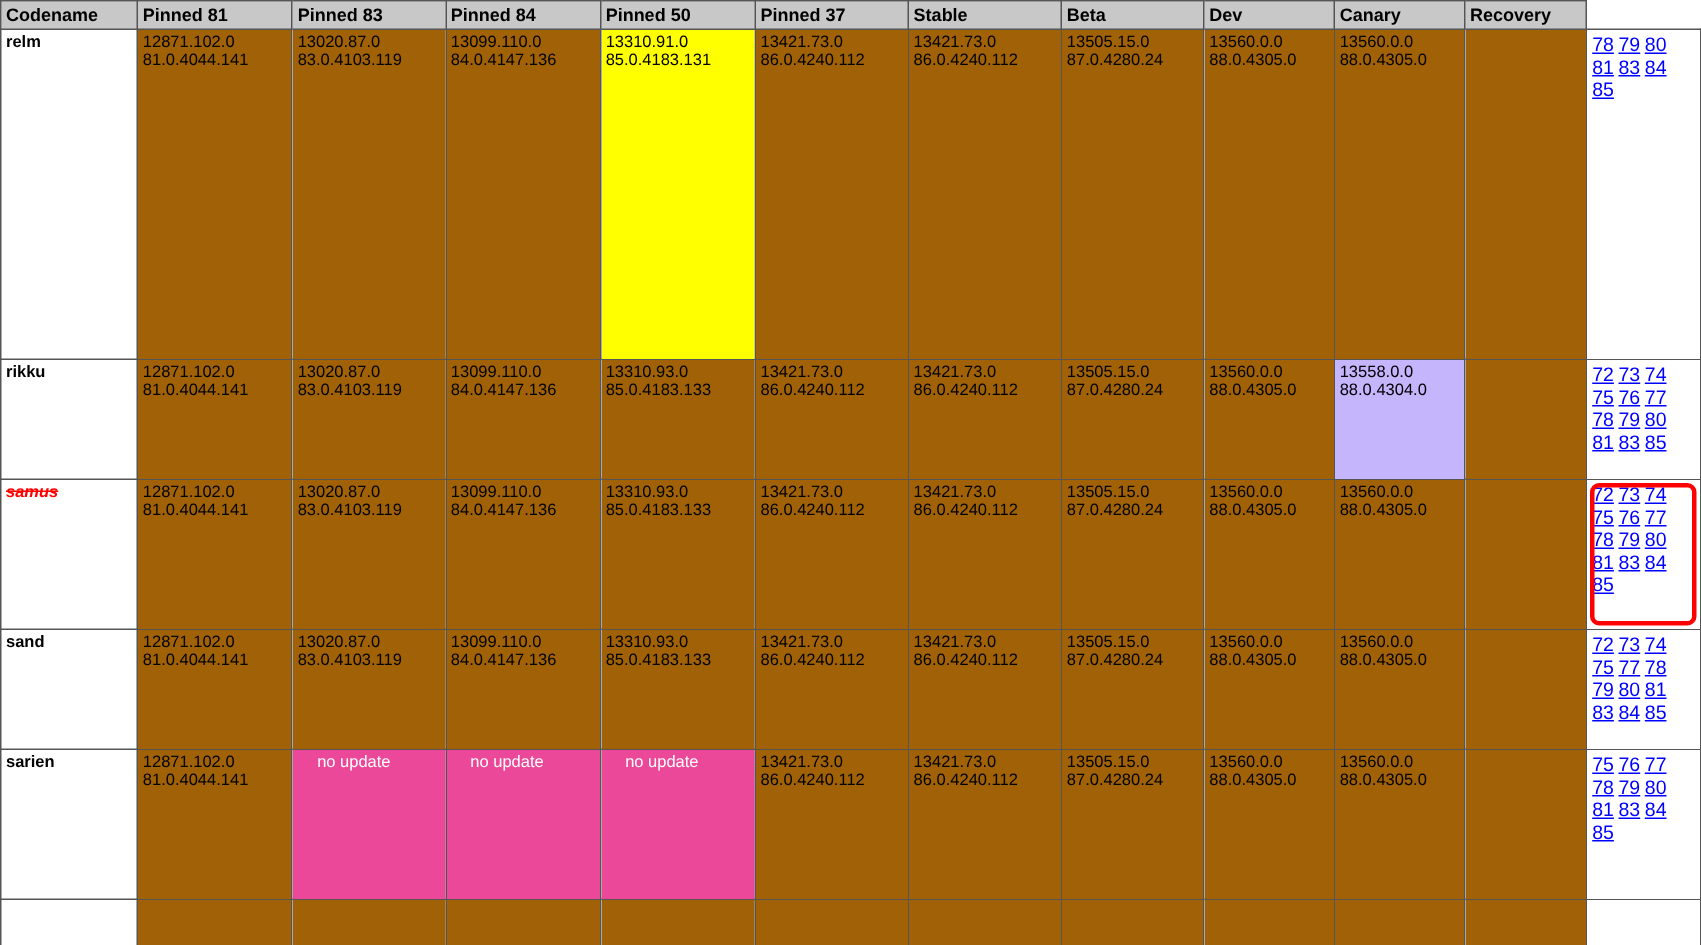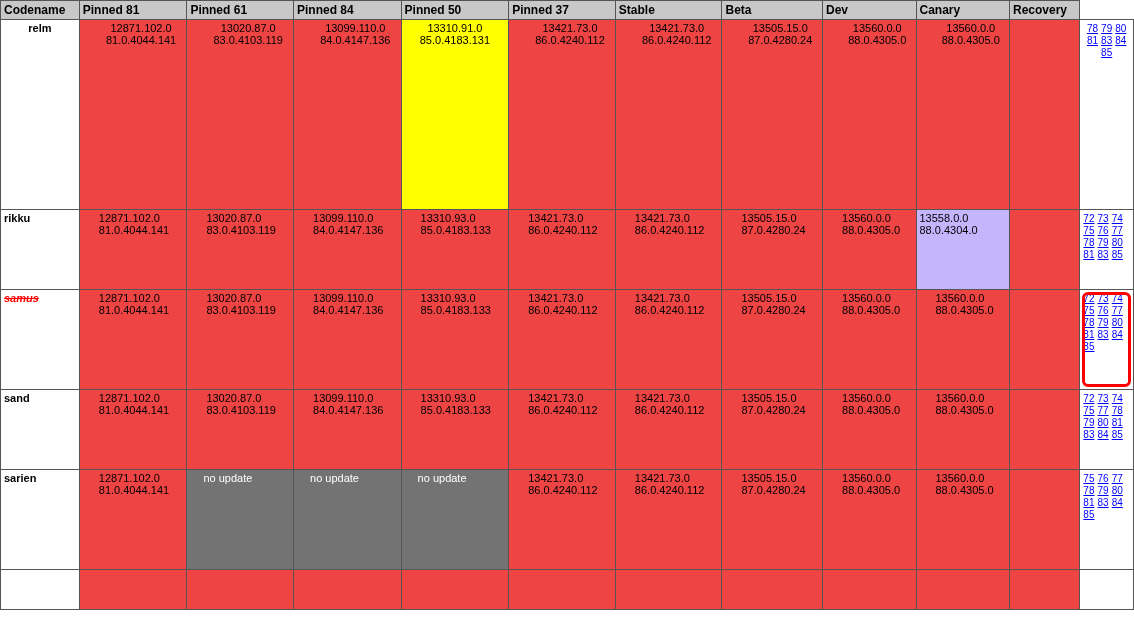--- a/index.html
+++ b/index.html
@@ -10,57 +10,57 @@
       padding: 2px 3px;
       vertical-align: top;
       font-size: 11px;
     }
     th {
       background: #c8c8c8;
       text-align: left;
       font-weight: bold;
       font-size: 12px;
     }
-    .cell-green { background: #ef4444; padding-left: 19px; }
+    .cell-green { background: #a16207; }
     .cell-yellow { background: #ffff00; margin-top: 32px; }
     .cell-orange { background: #c4b5fd; }
-    .cell-red { background: #737373; color: #fff; padding-left: 16px; }
+    .cell-red { background: #ec4899; color: #fff; padding-left: 16px; }
     .recovery-cell { background: #ffffff; white-space: nowrap; }
-    .recovery-cell a { color: blue; text-decoration: underline; font-size: 10px; }
+    .recovery-cell a { color: blue; text-decoration: underline; font-size: 13px; }
     .codename-samus { color: red; text-decoration: line-through; font-style: italic; }
     .red-border-overlay {
       position: absolute;
       top: 2px; left: 2px; right: 2px; bottom: 2px;
       border: 3px solid red;
       border-radius: 6px;
       pointer-events: none;
     }
     td { position: relative; }
   </style>
 </head>
 <body>
 
 <table id="main-table">
   <thead id="table-header">
       <tr>
         <th>Codename</th>
         <th>Pinned 81</th>
-        <th>Pinned 61</th>
+        <th>Pinned 83</th>
         <th>Pinned 84</th>
         <th>Pinned 50</th>
         <th>Pinned 37</th>
         <th>Stable</th>
         <th>Beta</th>
         <th>Dev</th>
         <th>Canary</th>
         <th>Recovery</th>
       </tr>
     </thead>
   <tbody id="table-body">
-      <tr style="height: 190px; text-align: center;">
+      <tr style="height: 220px;">
         <td style="font-weight: bold; white-space: nowrap;"><span>relm</span></td>
         <td class="cell-green">12871.102.0<br>81.0.4044.141</td>
         <td class="cell-green">13020.87.0<br>83.0.4103.119</td>
         <td class="cell-green">13099.110.0<br>84.0.4147.136</td>
         <td class="cell-yellow">13310.91.0<br>85.0.4183.131</td>
         <td class="cell-green">13421.73.0<br>86.0.4240.112</td>
         <td class="cell-green">13421.73.0<br>86.0.4240.112</td>
         <td class="cell-green">13505.15.0<br>87.0.4280.24</td>
         <td class="cell-green">13560.0.0<br>88.0.4305.0</td>
         <td class="cell-green">13560.0.0<br>88.0.4305.0</td>

